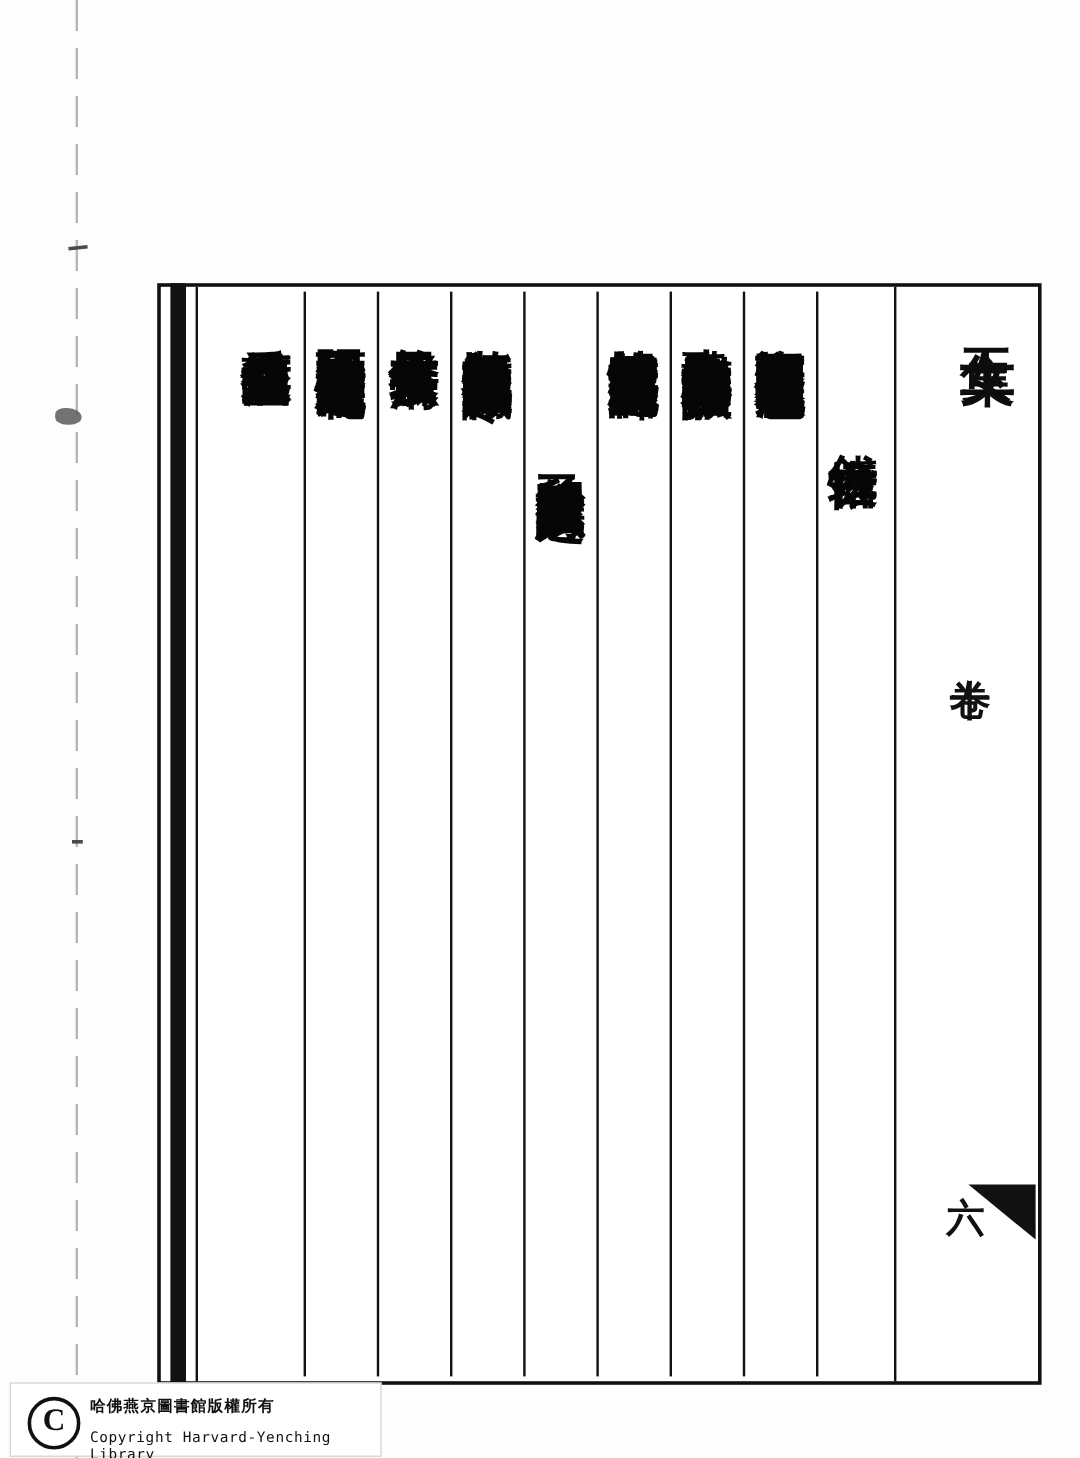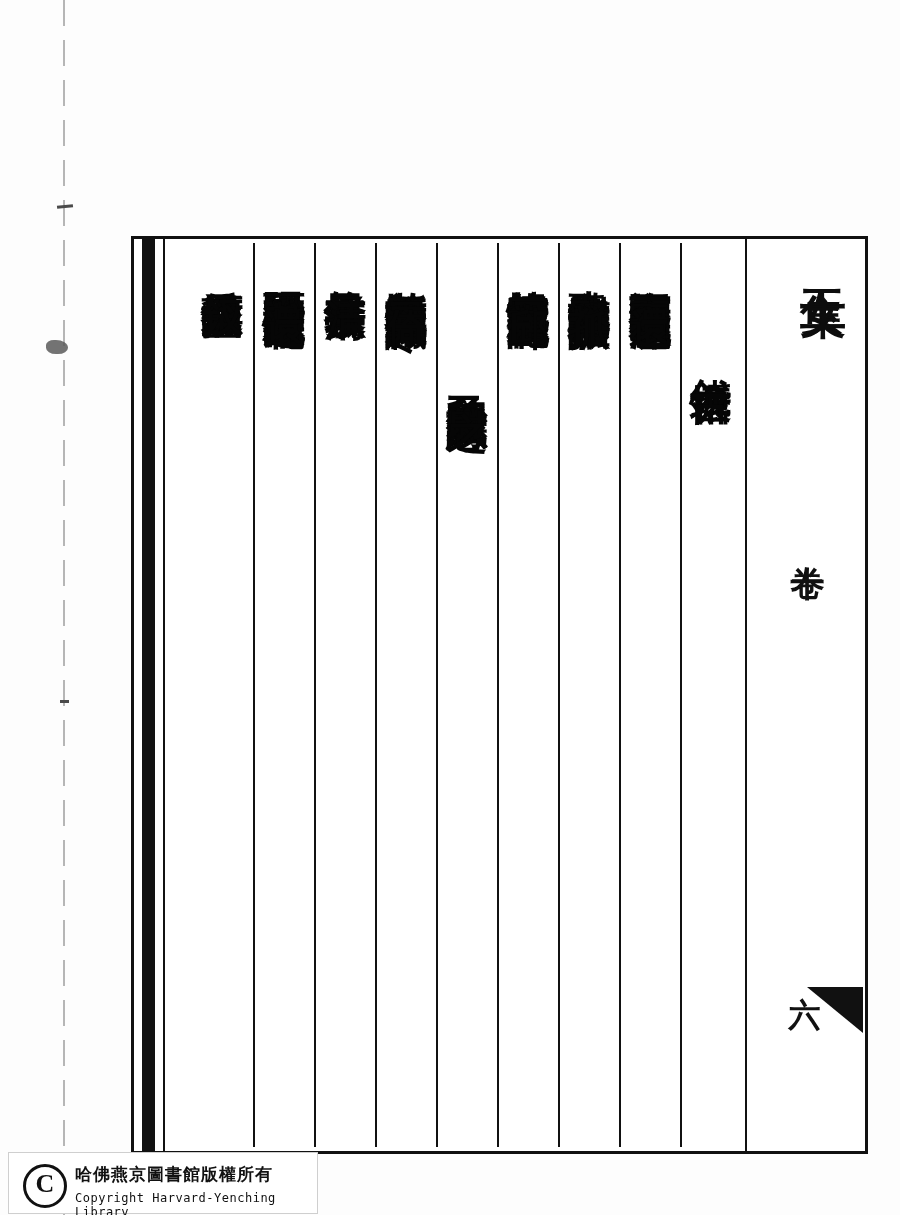--- a/index.html
+++ b/index.html
@@ -192,21 +192,21 @@
     font-size: 26px;
     font-weight: 700;
     line-height: 34px;
     text-align: center;
     font-family: "Liberation Serif", serif;
   }
   .stamp .cjk-line {
     position: absolute;
     left: 66px;
     top: 10px;
-    font-size: 17px;
+    font-size: 13px;
     letter-spacing: 1px;
     color: #111;
     font-weight: 700;
     font-family: "DejaVu Sans", sans-serif;
   }
   .stamp .en-line {
     position: absolute;
     left: 66px;
     top: 38px;
     font-size: 12px;

